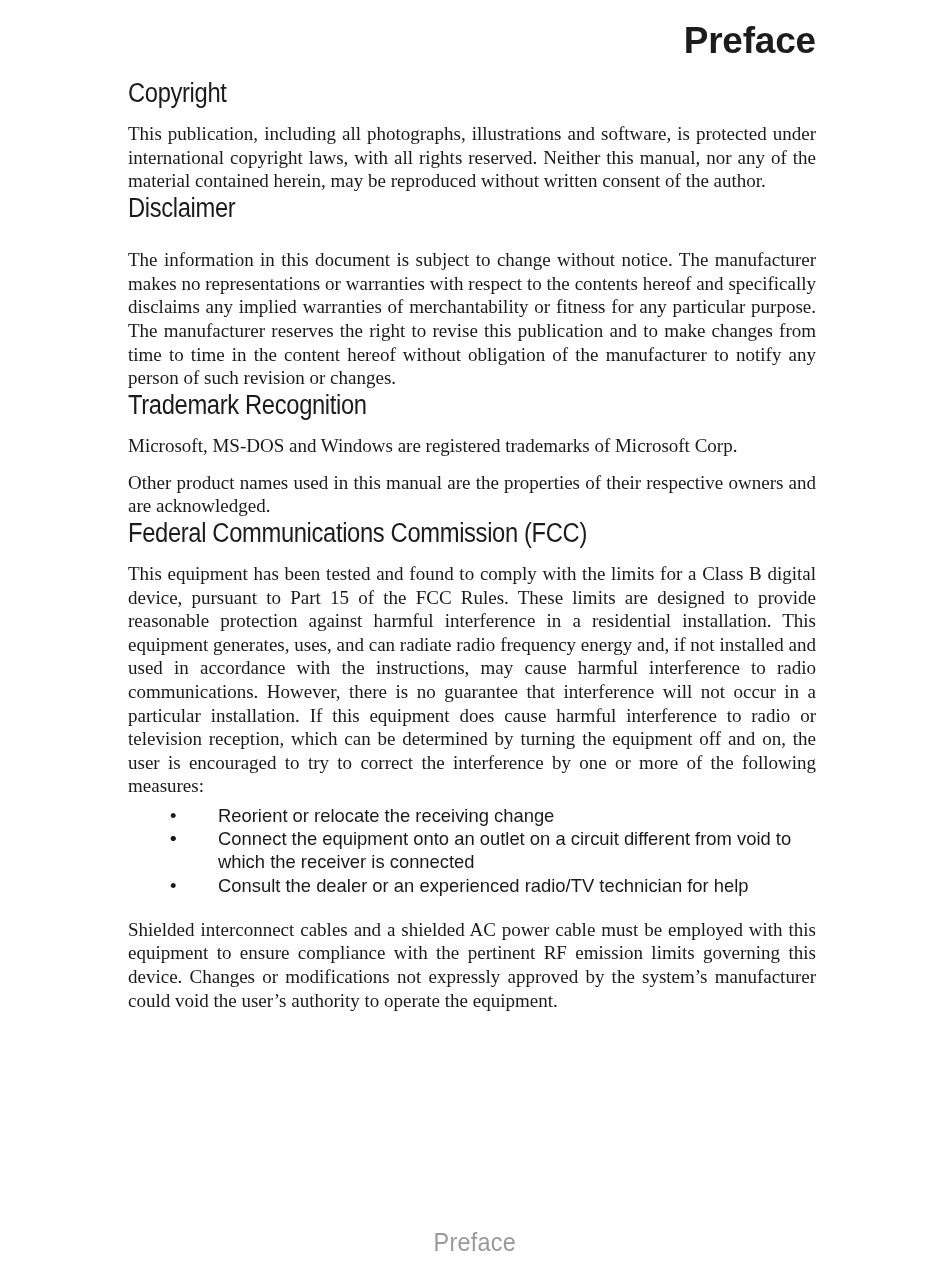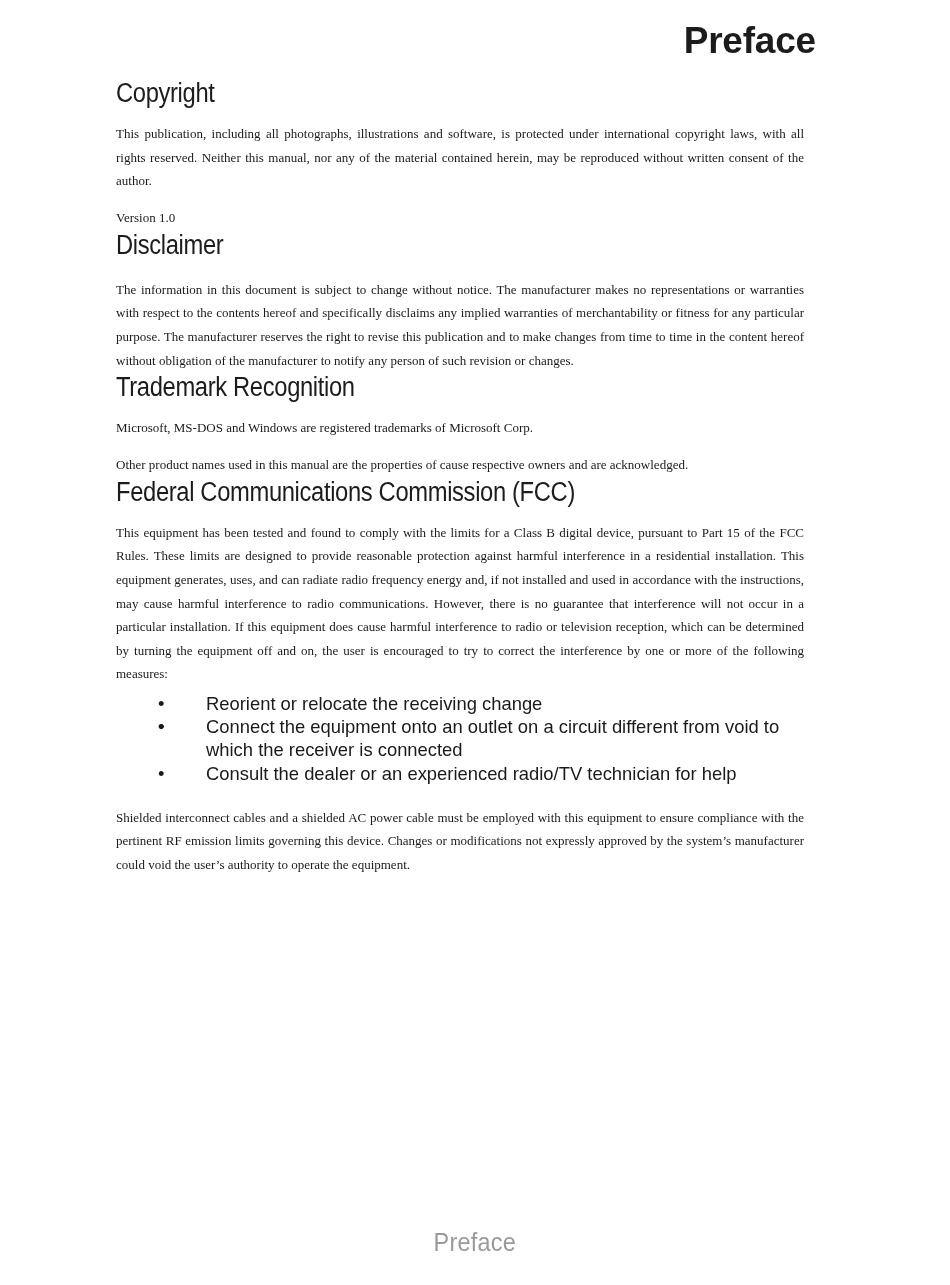--- a/index.html
+++ b/index.html
@@ -35,21 +35,21 @@
     font-size: 37px;
     letter-spacing: -0.2px;
     color: #1c1c1c;
     line-height: 1.05;
   }
 
   
   .content {
     position: absolute;
     top: 78px;
-    left: 116px;
+    left: 128px;
     width: 688px;
   }
 
   h2.section-heading {
     font-family: "Liberation Sans Narrow", "Liberation Sans", "DejaVu Sans Condensed", "DejaVu Sans", sans-serif;
     font-weight: normal;
     font-size: 27px;
     letter-spacing: -0.4px;
     color: #1c1c1c;
     margin: 0;
@@ -62,32 +62,32 @@
 
   .sec-copyright  { margin-top: 0px; }
   .sec-disclaimer { margin-top: 38px; }
   .sec-trademark  { margin-top: 40px; }
   .sec-fcc        { margin-top: 40px; }
 
   p.body-text {
     margin: 0;
     padding: 0;
     font-family: "Liberation Serif", "DejaVu Serif", serif;
-    font-size: 13px;
+    font-size: 19px;
     line-height: 23.6px;
     text-align: justify;
     text-justify: inter-word;
     color: #1a1a1a;
     -webkit-hyphens: none;
     hyphens: none;
   }
 
   p.body-text.first-after-heading { margin-top: 14px; }
   p.body-text + p.body-text { margin-top: 13px; }
-  p.body-text.tight-after-heading { margin-top: 18px; }
+  p.body-text.tight-after-heading { margin-top: 25px; }
   p.body-text.no-justify { text-align: left; }
 
   
   ul.measures {
     list-style: none;
     margin: 6px 0 0 0;
     padding: 0;
   }
   ul.measures li {
     position: relative;
@@ -136,28 +136,27 @@
 <body>
 
 <div class="page">
 
   <div class="chapter-title">Preface</div>
 
   <div class="content">
 
     <h2 class="section-heading sec-copyright">Copyright</h2>
     <p class="body-text first-after-heading">This publication, including all photographs, illustrations and software, is protected under international copyright laws, with all rights reserved. Neither this manual, nor any of the material contained herein, may be reproduced without written consent of the author.</p>
-    <p class="body-text no-justify">Version 1.0</p>
 
     <h2 class="section-heading sec-disclaimer">Disclaimer</h2>
     <p class="body-text tight-after-heading">The information in this document is subject to change without notice. The manufacturer makes no representations or warranties with respect to the contents hereof and specifically disclaims any implied warranties of merchantability or fitness for any particular purpose. The manufacturer reserves the right to revise this publication and to make changes from time to time in the content hereof without obligation of the manufacturer to notify any person of such revision or changes.</p>
 
     <h2 class="section-heading sec-trademark">Trademark Recognition</h2>
     <p class="body-text first-after-heading no-justify">Microsoft, MS-DOS and Windows are registered trademarks of Microsoft Corp.</p>
-    <p class="body-text">Other product names used in this manual are the properties of cause respective owners and are acknowledged.</p>
+    <p class="body-text">Other product names used in this manual are the properties of their respective owners and are acknowledged.</p>
 
     <h2 class="section-heading sec-fcc">Federal Communications Commission (FCC)</h2>
     <p class="body-text first-after-heading">This equipment has been tested and found to comply with the limits for a Class B digital device, pursuant to Part 15 of the FCC Rules. These limits are designed to provide reasonable protection against harmful interference in a residential installation. This equipment generates, uses, and can radiate radio frequency energy and, if not installed and used in accordance with the instructions, may cause harmful interference to radio communications. However, there is no guarantee that interference will not occur in a particular installation. If this equipment does cause harmful interference to radio or television reception, which can be determined by turning the equipment off and on, the user is encouraged to try to correct the interference by one or more of the following measures:</p>
 
     <ul class="measures">
       <li>
         <span class="bullet-mark">•</span>
         <span class="li-text">Reorient or relocate the receiving change</span>
       </li>
       <li>

